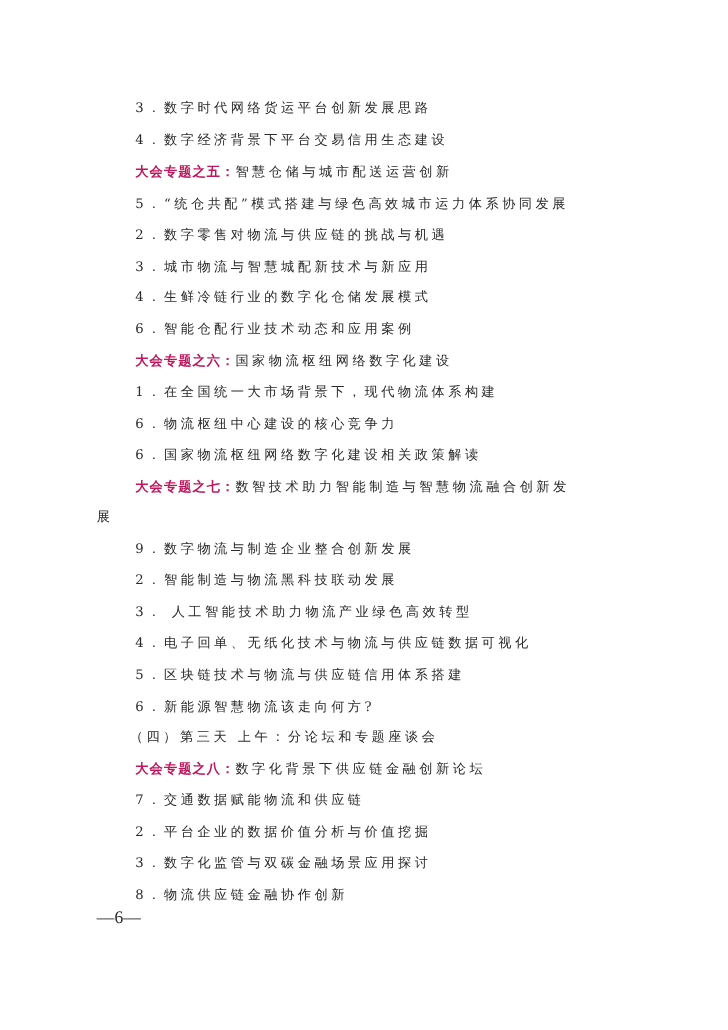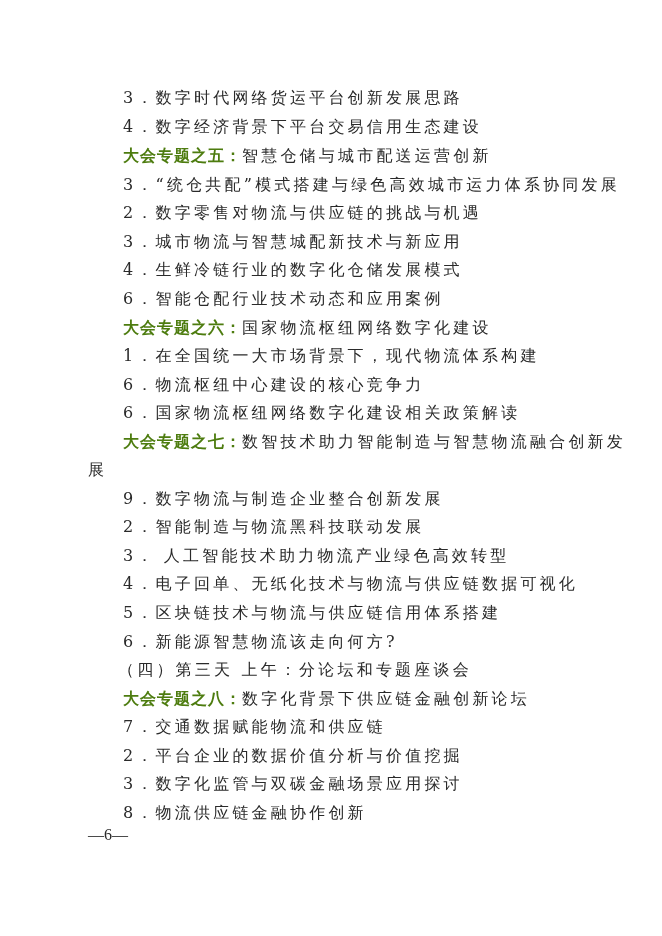--- a/index.html
+++ b/index.html
@@ -1,31 +1,31 @@
 <!DOCTYPE html>
 <html><head>
   <meta charset="utf-8">
   <style>
     html, body { margin: 0; padding: 0; background: #ffffff; }
     body { width: 662px; height: 936px; position: relative; overflow: hidden;
       font-family: "DejaVu Serif", "Liberation Serif", serif; color: #2a2a2a; }
-    .line { position: absolute; left: 123px; font-size: 16px; line-height: 20px; white-space: nowrap; letter-spacing: 3.2px; }
+    .line { position: absolute; left: 123px; font-size: 12px; line-height: 20px; white-space: nowrap; letter-spacing: 3.2px; }
     .line.cont { left: 88px; }
-    .bold { font-weight: bold; color: #4d7c0f; letter-spacing: 1px; font-family: Liberation Sans, sans-serif; }
+    .bold { font-weight: bold; color: #be185d; letter-spacing: 1px; font-family: Liberation Sans, sans-serif; }
     .sub { letter-spacing: 3.2px; }
     .page-num { position: absolute; left: 88px; top: 825px; font-size: 16px; line-height: 20px; font-family: "Liberation Serif", serif; }
   </style>
 </head>
 <body>
 
 <div>
   <div class="line" style="top:88px">3．数字时代网络货运平台创新发展思路</div>
   <div class="line" style="top:117px">4．数字经济背景下平台交易信用生态建设</div>
   <div class="line" style="top:146px"><span class="bold">大会专题之五：</span><span class="sub">智慧仓储与城市配送运营创新</span></div>
-  <div class="line" style="top:175px">3．“统仓共配”模式搭建与绿色高效城市运力体系协同发展</div>
+  <div class="line" style="top:175px">5．“统仓共配”模式搭建与绿色高效城市运力体系协同发展</div>
   <div class="line" style="top:203px">2．数字零售对物流与供应链的挑战与机遇</div>
   <div class="line" style="top:232px">3．城市物流与智慧城配新技术与新应用</div>
   <div class="line" style="top:260px">4．生鲜冷链行业的数字化仓储发展模式</div>
   <div class="line" style="top:289px">6．智能仓配行业技术动态和应用案例</div>
   <div class="line" style="top:318px"><span class="bold">大会专题之六：</span><span class="sub">国家物流枢纽网络数字化建设</span></div>
   <div class="line" style="top:346px">1．在全国统一大市场背景下，现代物流体系构建</div>
   <div class="line" style="top:375px">6．物流枢纽中心建设的核心竞争力</div>
   <div class="line" style="top:403px">6．国家物流枢纽网络数字化建设相关政策解读</div>
   <div class="line" style="top:432px"><span class="bold">大会专题之七：</span><span class="sub">数智技术助力智能制造与智慧物流融合创新发</span></div>
   <div class="line cont" style="top:460px">展</div>

